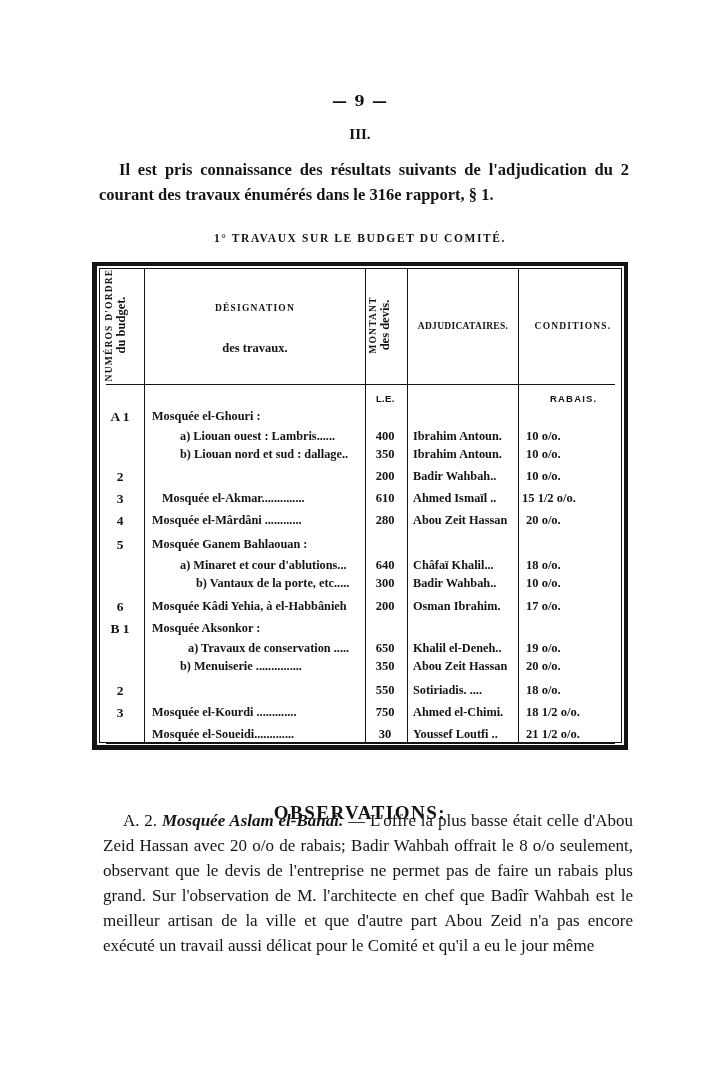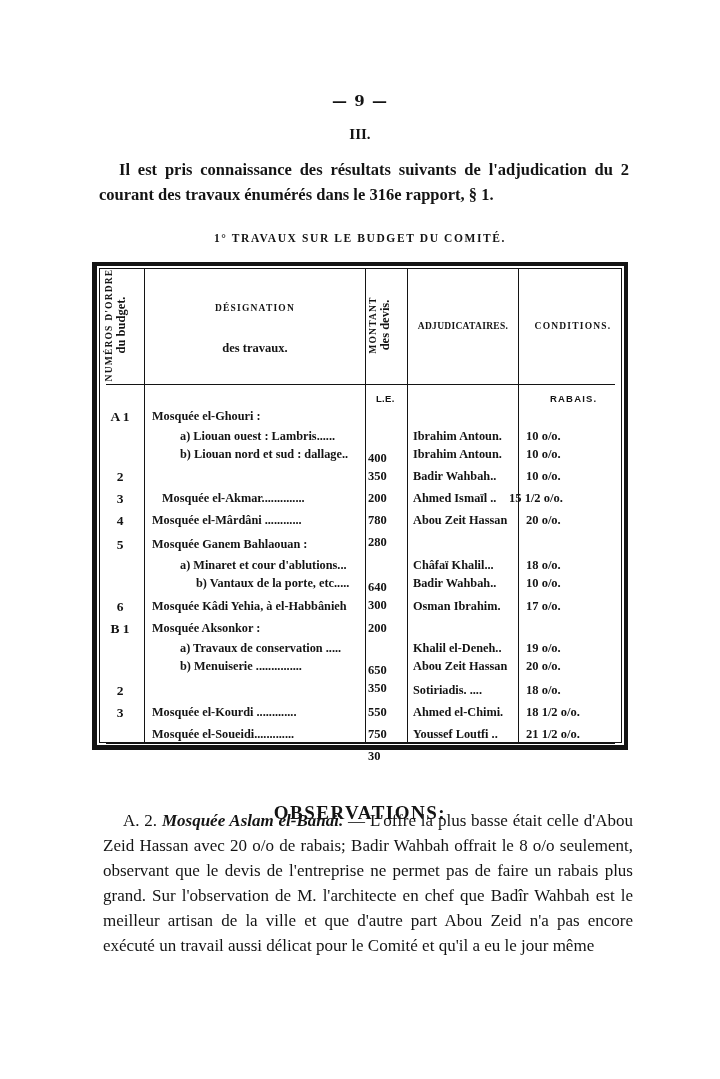--- a/index.html
+++ b/index.html
@@ -48,21 +48,21 @@
     font-family: "Liberation Serif", serif; font-weight: bold; text-align: center;
     white-space: nowrap;
   }
   .caps { font-size: 9.5px; letter-spacing: 1.2px; }
   .lower { font-size: 12.5px; }
   .head-text { position: absolute; text-align: center; font-family: "Liberation Serif", serif; font-weight: bold; }
   .row { position: absolute; left: 0; right: 0; height: 20px; }
   .row .num { position: absolute; left: 0; width: 40px; text-align: center; font-size: 13.5px; font-weight: bold; font-family: "Liberation Serif", serif; }
   .row .desig { position: absolute; left: 52px; width: 252px; font-size: 12.3px; font-weight: bold; font-family: "Liberation Serif", serif; white-space: nowrap; overflow: hidden; }
   .row .desig.sub { left: 80px; width: 224px; }
-  .row .amount { position: absolute; left: 313px; width: 34px; text-align: left; font-size: 12.5px; font-weight: bold; font-family: "Liberation Serif", serif; margin-top: 22px; }
+  .row .amount { position: absolute; left: 313px; width: 34px; text-align: center; font-size: 12.5px; font-weight: bold; font-family: "Liberation Serif", serif; }
   .row .contractor { position: absolute; left: 316px; width: 100px; font-size: 12.3px; font-weight: bold; font-family: "Liberation Serif", serif; white-space: nowrap; }
   .row .cond { position: absolute; left: 420px; width: 100px; font-size: 12.5px; font-weight: bold; font-family: "Liberation Serif", serif; white-space: nowrap; }
   .observations-title {
     position: absolute; top: 770px; left: 0; width: 720px; text-align: center;
     font-family: "Liberation Serif", serif; font-weight: bold; font-size: 19px;
     letter-spacing: 1.5px;
     margin-top: 32px;
   }
   .observations-body {
     position: absolute; top: 808px; left: 103px; width: 530px;
@@ -135,23 +135,23 @@
         </div>
         <div class="row" style="top: 200px;">
           <div class="num">2</div>
           <div class="amount" style="left: 268px; width: 34px;">200</div>
           <div class="contractor" style="left: 313px; width: 104px;">Badir Wahbah..</div>
           <div class="cond" style="left: 426px;">10 o/o.</div>
         </div>
         <div class="row" style="top: 222px;">
           <div class="num">3</div>
           <div class="desig" style="width: 212px; margin-left: 10px;">Mosquée el-Akmar..............</div>
-          <div class="amount" style="left: 268px; width: 34px;">780</div>
+          <div class="amount" style="left: 268px; width: 34px;">610</div>
           <div class="contractor" style="left: 313px; width: 104px;">Ahmed Ismaïl ..</div>
-          <div class="cond" style="left: 409px;">15 1/2 o/o.</div>
+          <div class="cond" style="left: 422px;">15 1/2 o/o.</div>
         </div>
         <div class="row" style="top: 244px;">
           <div class="num">4</div>
           <div class="desig" style="width: 212px;">Mosquée el-Mârdâni ............</div>
           <div class="amount" style="left: 268px; width: 34px;">280</div>
           <div class="contractor" style="left: 313px; width: 104px;">Abou Zeit Hassan</div>
           <div class="cond" style="left: 426px;">20 o/o.</div>
         </div>
         <div class="row" style="top: 268px;">
           <div class="num">5</div>
@@ -183,21 +183,21 @@
         </div>
         <div class="row" style="top: 352px;">
           <div class="num">B 1</div>
           <div class="desig" style="width: 212px;">Mosquée Aksonkor :</div>
           <div class="amount" style="left: 268px; width: 34px;"></div>
           <div class="contractor" style="left: 313px; width: 104px;"></div>
           <div class="cond" style="left: 426px;"></div>
         </div>
         <div class="row" style="top: 372px;">
           <div class="num"></div>
-          <div class="desig sub" style="width: 180px; left: 80px;">a) Travaux de conservation .....</div>
+          <div class="desig sub" style="width: 180px; left: 88px;">a) Travaux de conservation .....</div>
           <div class="amount" style="left: 268px; width: 34px;">650</div>
           <div class="contractor" style="left: 313px; width: 104px;">Khalil el-Deneh..</div>
           <div class="cond" style="left: 426px;">19 o/o.</div>
         </div>
         <div class="row" style="top: 390px;">
           <div class="num"></div>
           <div class="desig sub" style="width: 180px; left: 80px;">b) Menuiserie ...............</div>
           <div class="amount" style="left: 268px; width: 34px;">350</div>
           <div class="contractor" style="left: 313px; width: 104px;">Abou Zeit Hassan</div>
           <div class="cond" style="left: 426px;">20 o/o.</div>

